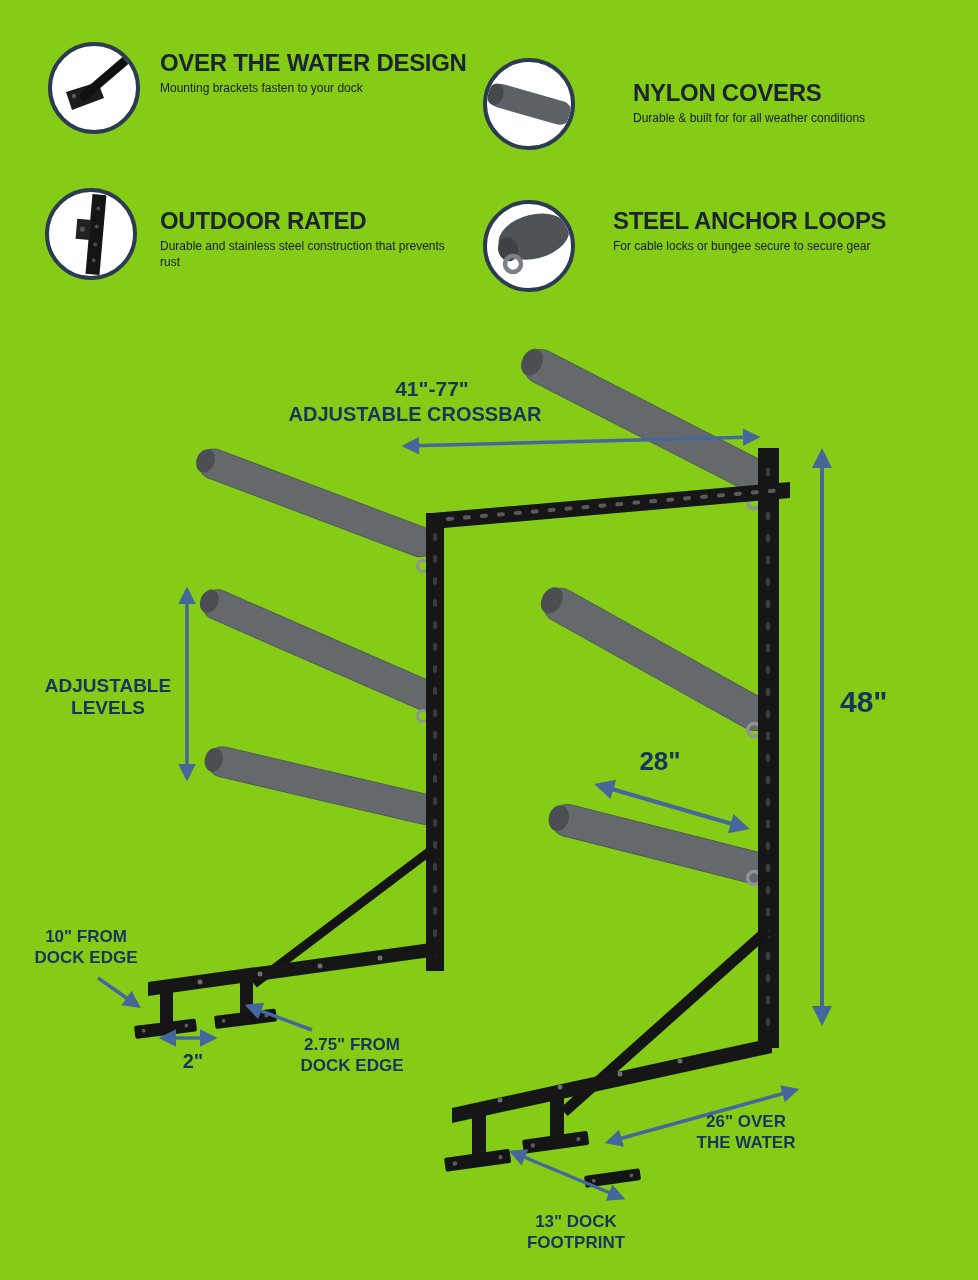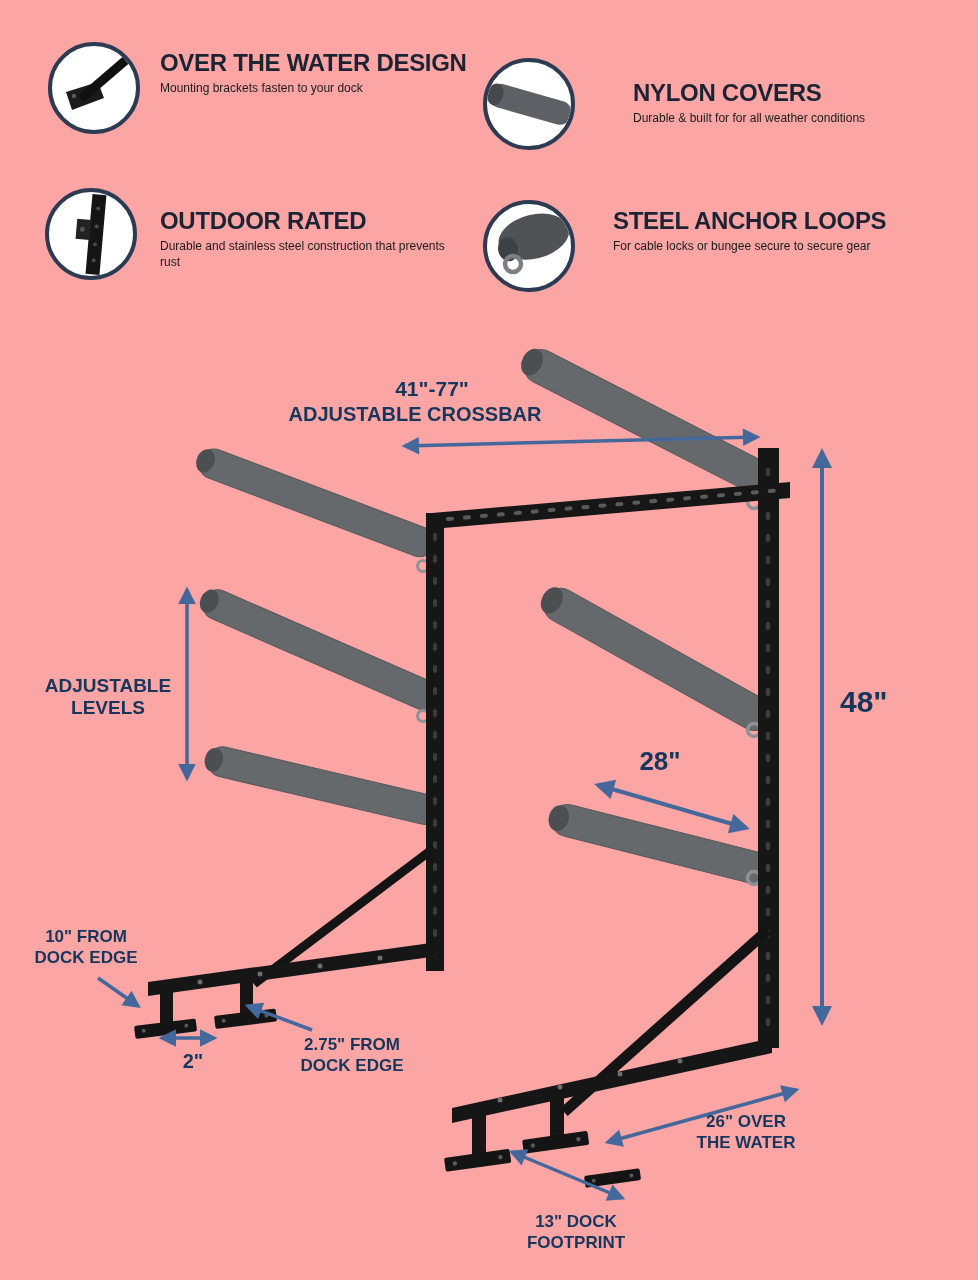--- a/index.html
+++ b/index.html
@@ -1,19 +1,19 @@
 <!DOCTYPE html>
 <html><head>
 <meta charset="utf-8">
 <style>
   html,body { margin:0; padding:0; }
   body { background:#ffffff; font-family:"Liberation Sans", sans-serif; }
   .page {
     position:relative; width:978px; height:1280px; margin:0 auto;
-    background:#fca5a5; overflow:hidden;
+    background:#84cc16; overflow:hidden;
   }
   .feature-icon {
     position:absolute; width:92px; height:92px; border-radius:50%;
     border:4px solid #2c3b52; background:#fff; box-sizing:border-box;
     display:flex; align-items:center; justify-content:center; overflow:hidden;
   }
   .feature-text { position:absolute; }
   .feature-title {
     font-size:24px; font-weight:800; color:#1c2433; letter-spacing:-0.3px;
     line-height:1.05;

